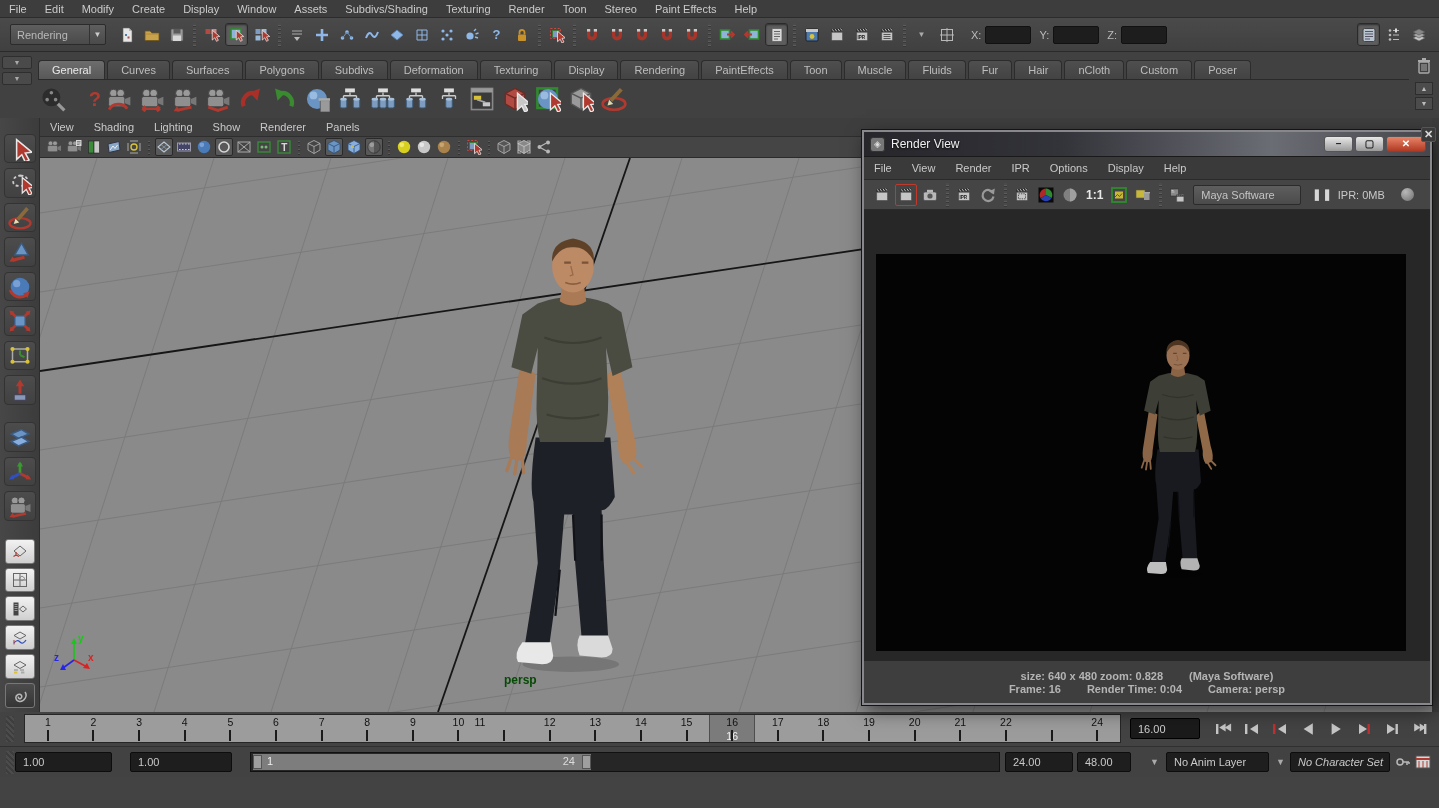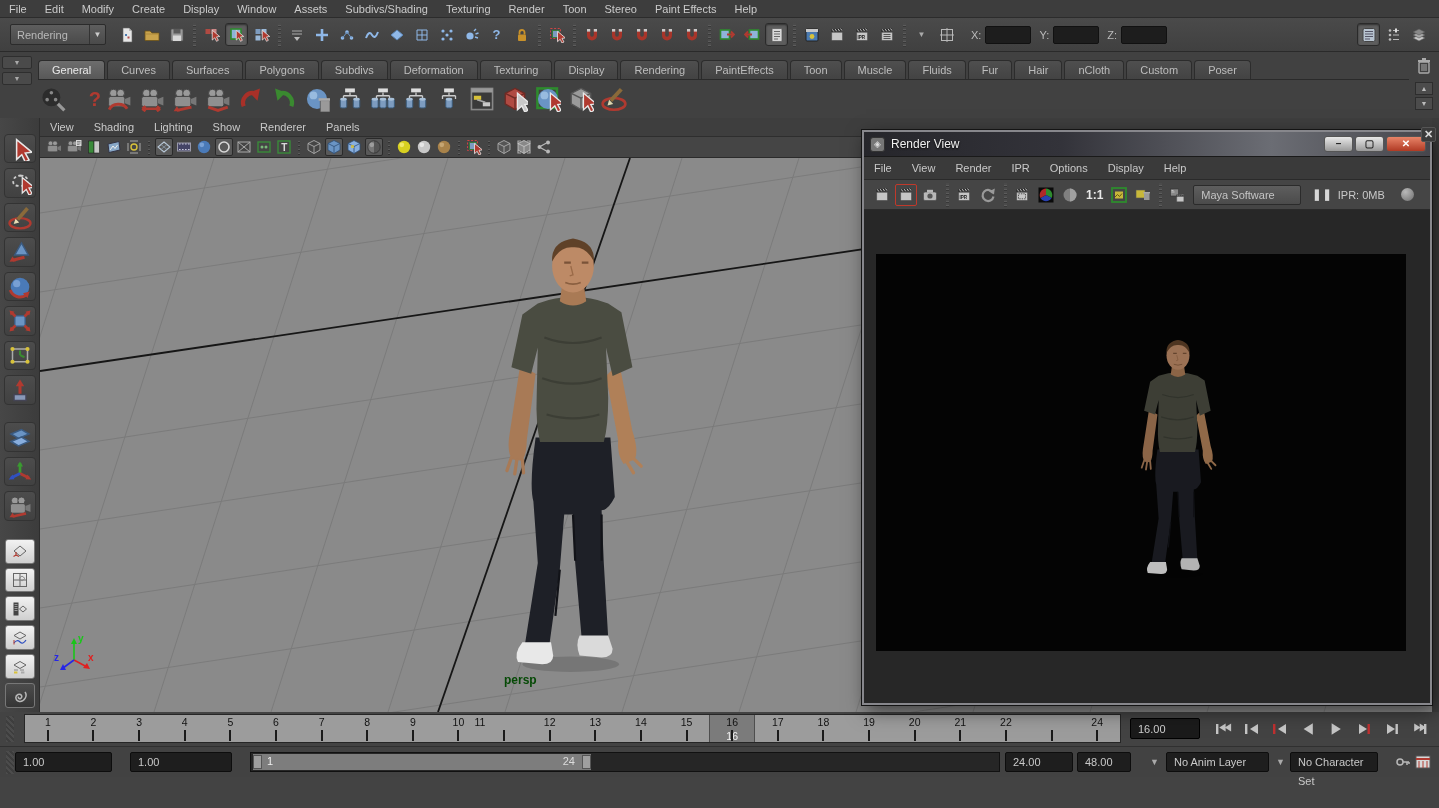--- a/index.html
+++ b/index.html
@@ -1129,20 +1129,31 @@
     </div>
     <div id="rv-canvas">
       <div id="rv-image">
         <div id="rv-char">
           <svg width="104" height="242" viewBox="0 0 172 400">
               <use href="#char-fig"></use>
             </svg>
         </div>
       </div>
     </div>
+    <div id="rv-status">
+      <div class="rv-stat-line">
+        <span>size: 640 x 480 zoom: 0.828</span>
+        <span>(Maya Software)</span>
+      </div>
+      <div class="rv-stat-line">
+        <span>Frame: 16</span>
+        <span>Render Time: 0:04</span>
+        <span>Camera: persp</span>
+      </div>
+    </div>
   </div>
 
   <div id="timeline">
     <div class="dotted-handle" style="left:6px;top:4px;height:26px;"></div>
     <div id="tslider">
         <div id="tl-current" style="left: 684.375px; width: 45.625px;">
           <span class="cur-lbl">16</span>
         </div>
         <span class="tl-num" style="left: 22.8125px;">1</span>
         <span class="tl-tick" style="left: 22.8125px;"></span>
@@ -1272,21 +1283,21 @@
         <div class="rs-handle" style="right:0;"></div>
         <span class="start-lbl">1</span>
         <span class="end-lbl">24</span>
       </div>
     </div>
     <div class="rs-field" style="left:1005px;width:68px;">24.00</div>
     <div class="rs-field" style="left:1077px;width:54px;">48.00</div>
     <span class="rs-caret" style="left:1150px;">▼</span>
     <div class="rs-field" style="left:1166px;width:103px;">No Anim Layer</div>
     <span class="rs-caret" style="left:1276px;">▼</span>
-    <div class="rs-field" style="left:1290px;width:88px;">No Character Set</div>
+    <div class="rs-field" style="left:1290px;width:100px;font-style:italic;">No Character Set</div>
     <div class="rs-icon" style="left:1394px;">
       <svg width="16" height="16" viewBox="0 0 16 16">
           <circle cx="5" cy="8" r="3" fill="none" stroke="#b8b8b8" stroke-width="1.5"></circle>
           <path d="M8,8 L14,8 M12,8 L12,11 M14,8 L14,10" stroke="#b8b8b8" stroke-width="1.5"></path>
         </svg>
     </div>
     <div class="rs-icon" style="left:1414px;">
       <svg width="16" height="16" viewBox="0 0 16 16">
           <rect x="1" y="2" width="14" height="12" fill="#d8d8d8" stroke="#555"></rect>
           <path d="M1,5 L15,5" stroke="#b03a30" stroke-width="2"></path>

